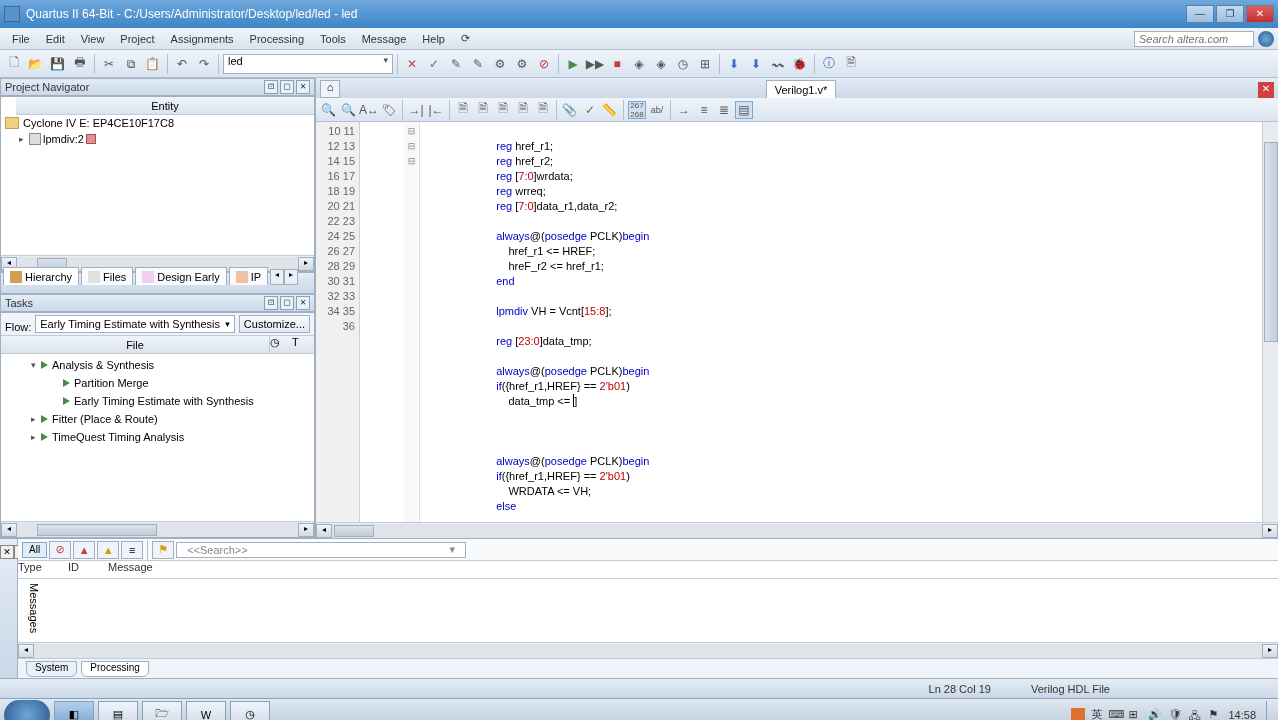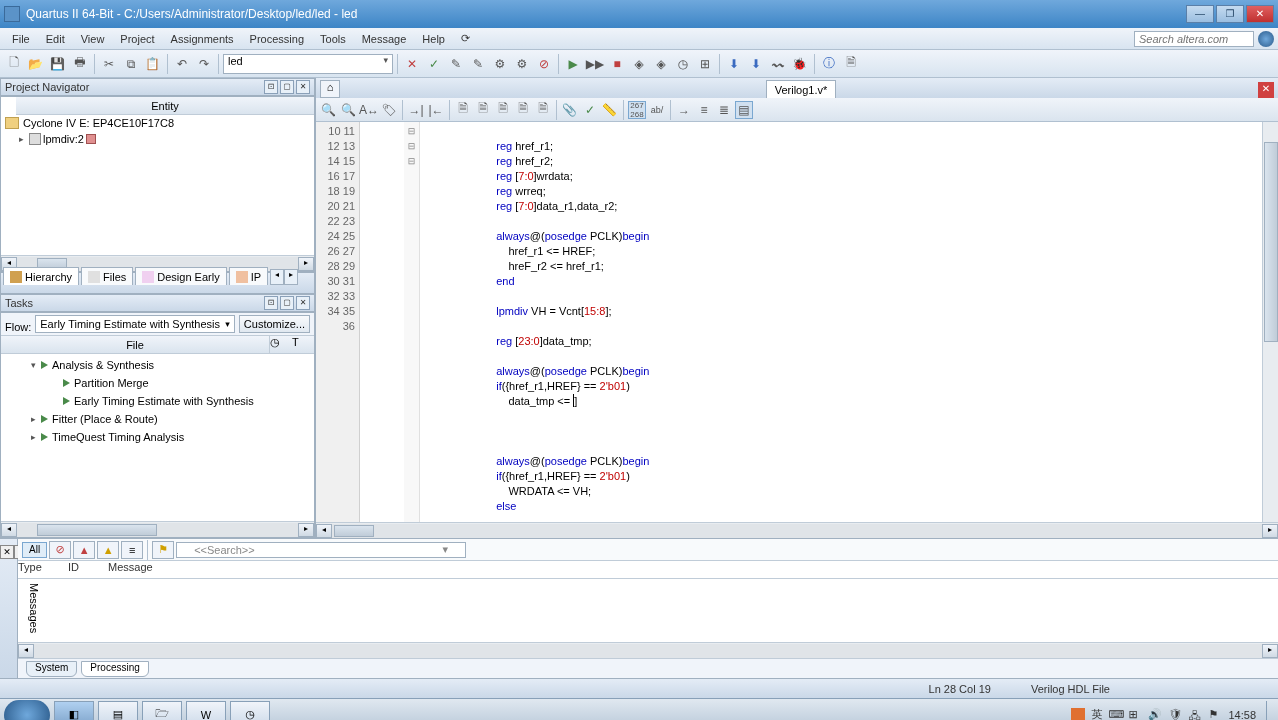--- a/index.html
+++ b/index.html
@@ -81,21 +81,21 @@
 .vscroll { position: absolute; right: 0; top: 0; bottom: 0; width: 16px; background: #e8ecf0; border-left: 1px solid #c0ccd8; }
 .vscroll .vthumb { width: 14px; height: 200px; background: linear-gradient(90deg,#dae4ee,#c0ccd8); border: 1px solid #a0b0c0; margin: 20px 0 0 1px; }
 
 .msgpanel { height: 140px; background: #fff; border-top: 1px solid #a0b0c0; display: flex; }
 .msgside { width: 18px; background: linear-gradient(#e4ecf6,#cad8e8); border-right: 1px solid #a0b0c0; writing-mode: vertical-lr; text-align: center; padding: 4px 0; font-size: 10px; }
 .msgside .x { width: 14px; height: 14px; border: 1px solid #888; background: #f0f0f0; margin: 2px auto; font-size: 9px; line-height: 12px; writing-mode: horizontal-tb; }
 .msgbody { flex: 1; display: flex; flex-direction: column; }
 .msgfilter { height: 22px; border-bottom: 1px solid #c0ccd8; display: flex; align-items: center; padding: 0 4px; gap: 2px; background: #f8fafc; }
 .allbtn { height: 16px; border: 1px solid #7aa7d0; background: #e0edf8; padding: 0 6px; font-size: 10px; }
 .filtbtn { width: 22px; height: 18px; border: 1px solid #a0b0c0; background: #f0f4fa; display: flex; align-items: center; justify-content: center; font-size: 11px; }
-.msgsearch { width: 290px; height: 16px; border: 1px solid #a0b0c0; background: #fff; padding: 0 17px; color: #888; display: flex; align-items: center; }
+.msgsearch { width: 290px; height: 16px; border: 1px solid #a0b0c0; background: #fff; padding: 0 10px; color: #888; display: flex; align-items: center; }
 .msgsearch::after { content: "▾"; margin-left: auto; }
 .msghdr { height: 18px; border-bottom: 1px solid #c0ccd8; display: flex; padding: 0 0; font-family: Consolas, monospace; }
 .msghdr span { color: #333; }
 .msgtabs { height: 20px; border-top: 1px solid #c0ccd8; display: flex; align-items: center; padding: 0 8px; background: #f0f4fa; }
 .msgtab { height: 16px; padding: 0 8px; border: 1px solid #a0b0c0; background: #e8f0f8; border-radius: 0 0 6px 6px; margin-right: 4px; font-size: 10px; }
 .msgtab.active { background: #fff; }
 
 .statusbar { height: 20px; background: linear-gradient(#e4ecf6,#cad8e8); border-top: 1px solid #a0b0c0; display: flex; align-items: center; padding: 0 8px; font-size: 10px; color: #333; }
 .statusbar .s1 { margin-left: auto; margin-right: 40px; }
 .statusbar .s2 { margin-right: 160px; }

